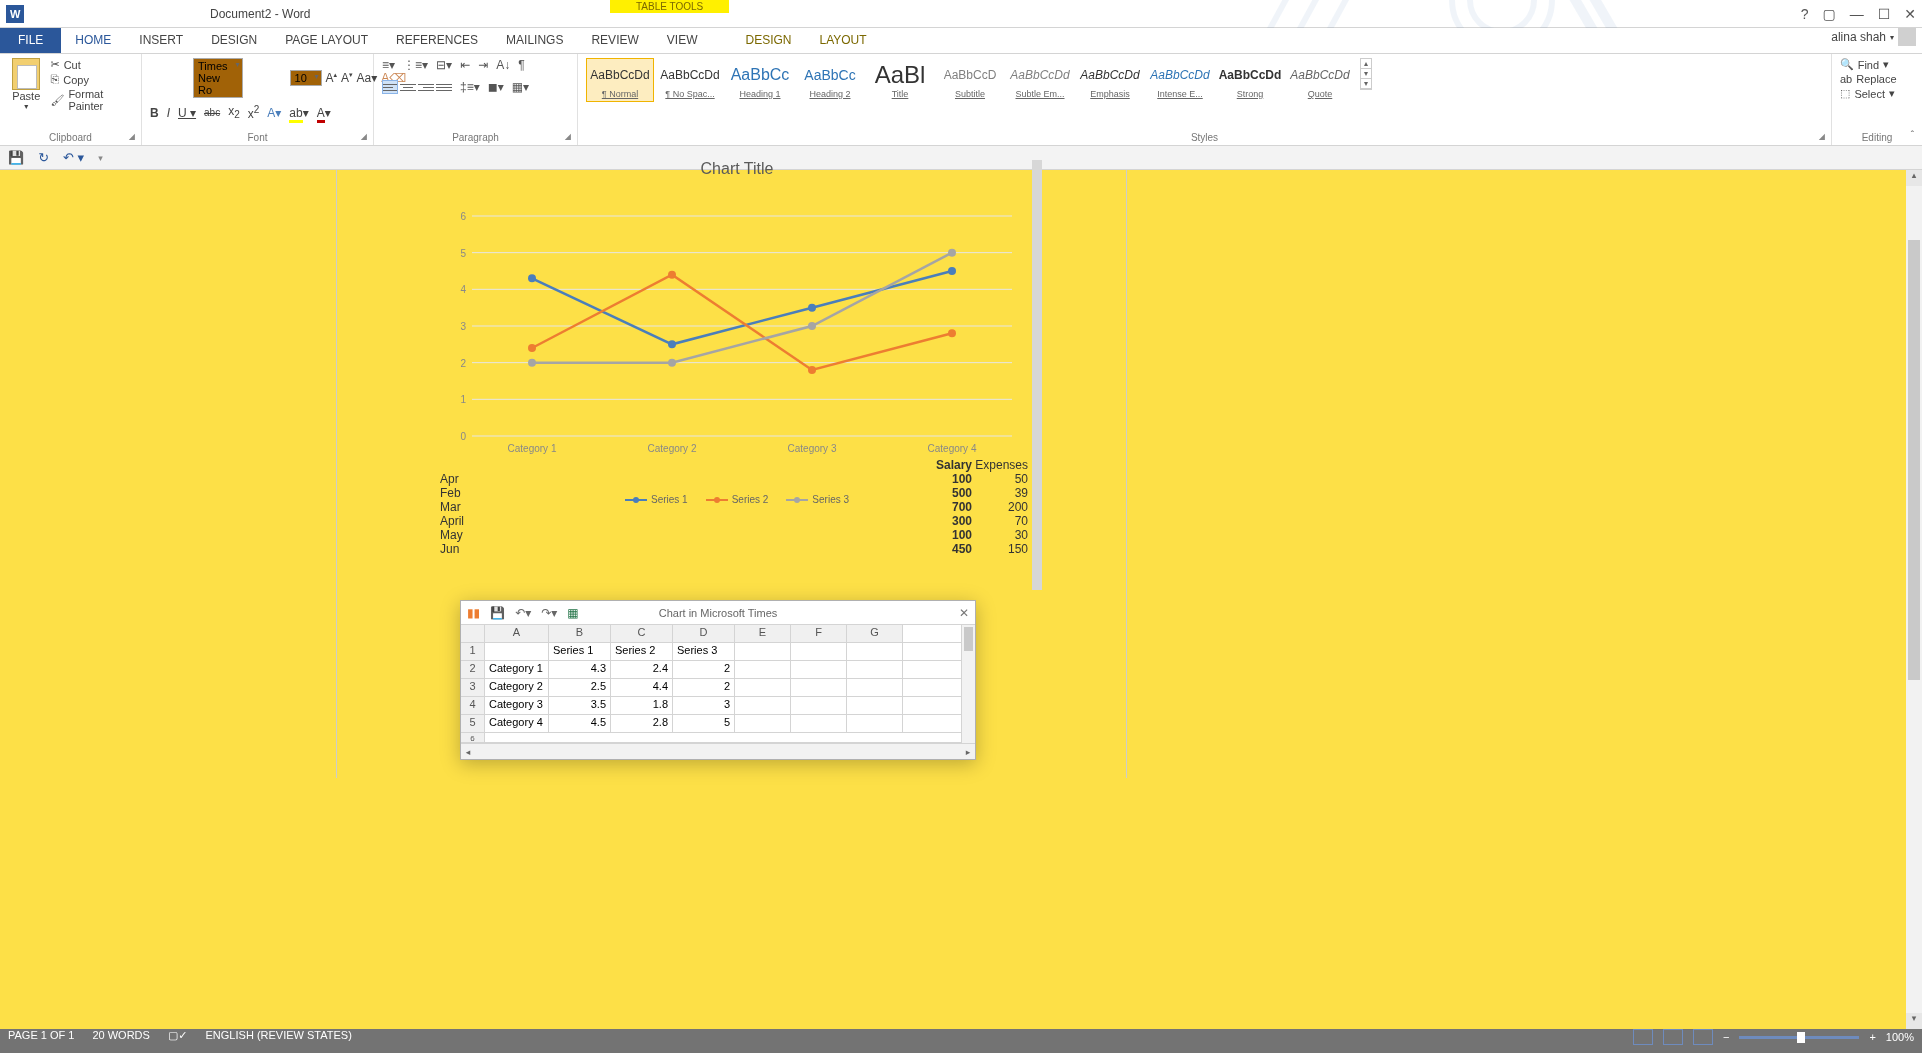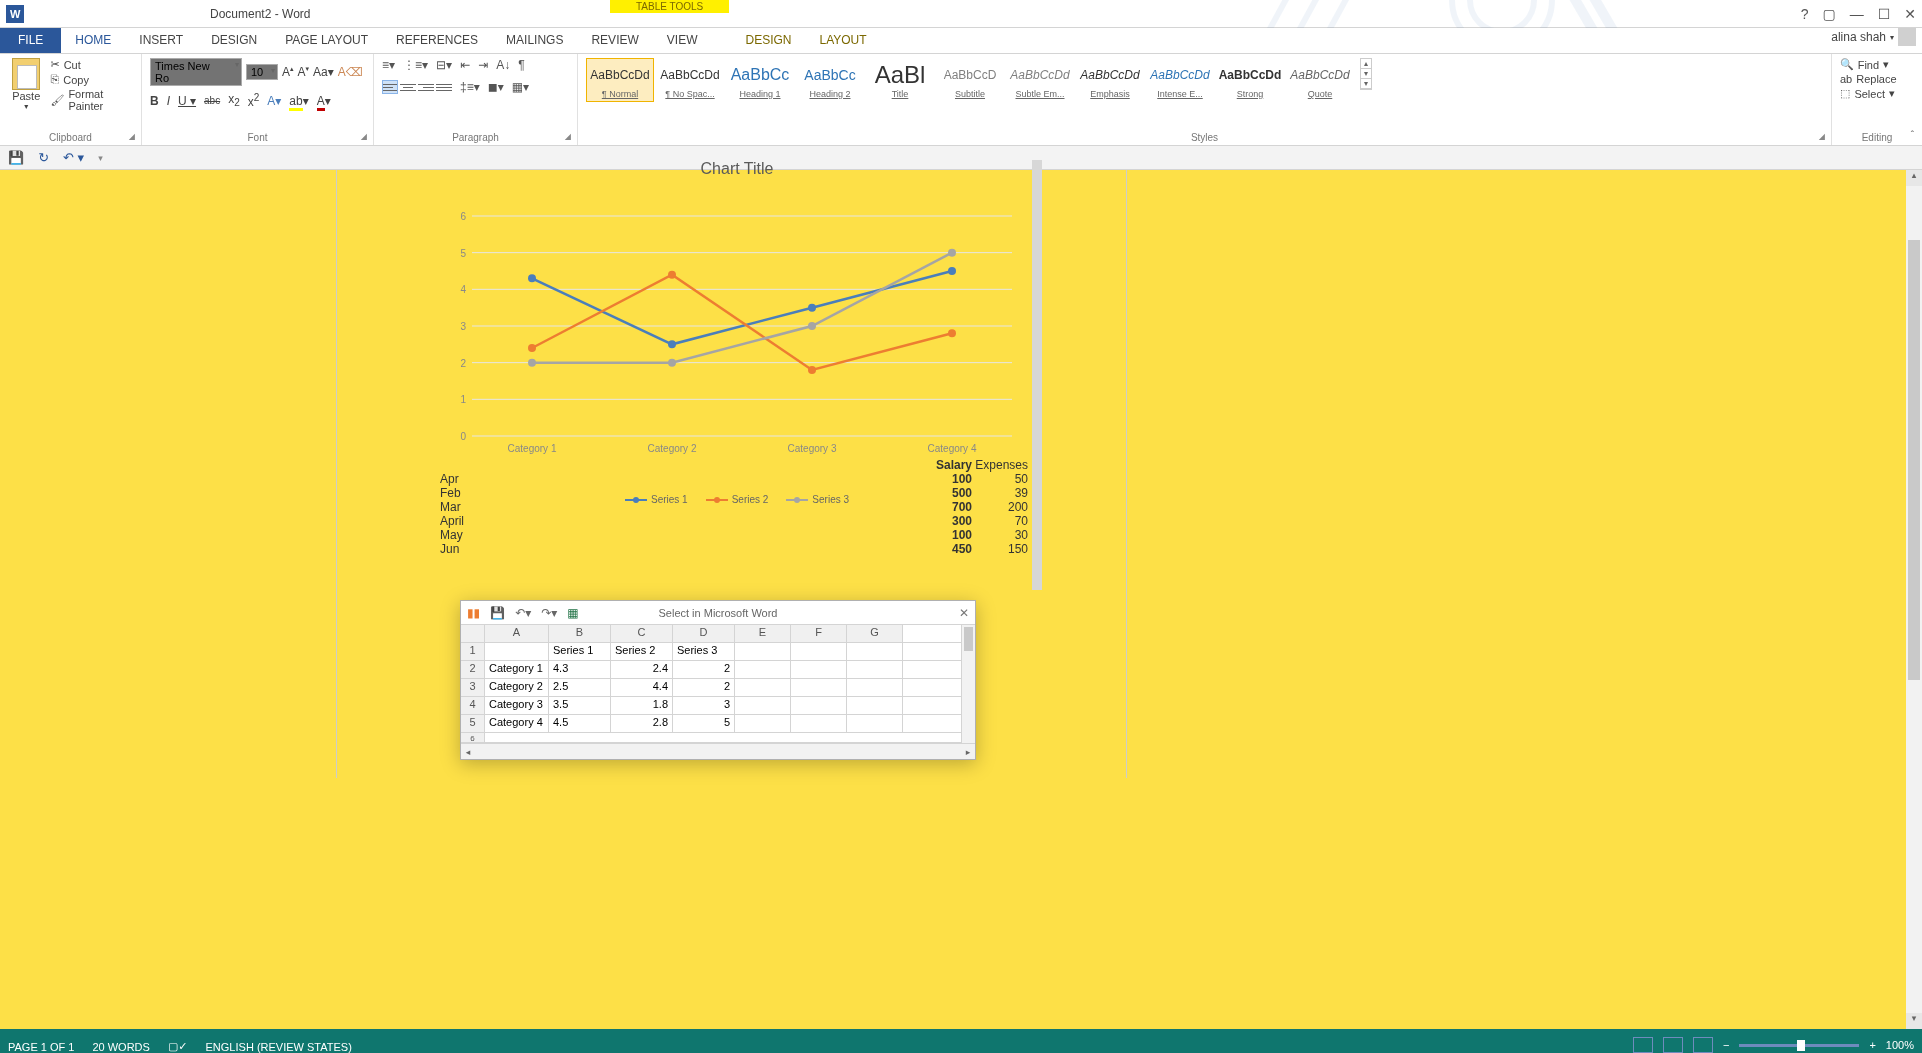--- a/index.html
+++ b/index.html
@@ -33,21 +33,21 @@
 
 .paste-big { display: flex; flex-direction: column; align-items: center; font-size: 11px; color: #444; width: 40px; }
 .paste-ico { width: 28px; height: 32px; background: #f2cf70; border: 1px solid #c0a040; position: relative; }
 .paste-ico::after { content: ""; position: absolute; left: 4px; top: 6px; width: 18px; height: 22px; background: #fff; border: 1px solid #bbb; }
 .mini-col { display: flex; flex-direction: column; gap: 2px; font-size: 11px; color: #444; }
 .mini-col .row { display: flex; align-items: center; gap: 4px; }
 
 
 .font-row1 { display: flex; align-items: center; gap: 4px; }
 .font-row2 { display: flex; align-items: center; gap: 8px; margin-top: 6px; }
-.combo { border: 1px solid #ababab; background: #737373; font-size: 11px; padding: 1px 24px 1px 4px; position: relative; }
+.combo { border: 1px solid #ababab; background: #a16207; font-size: 11px; padding: 1px 14px 1px 4px; position: relative; margin-left: 43px; }
 .combo::after { content: "▾"; position: absolute; right: 2px; top: 1px; font-size: 8px; color: #666; }
 .btn-sm { font-size: 12px; color: #444; cursor: pointer; }
 .btn-sm.bold { font-weight: bold; }
 .btn-sm.italic { font-style: italic; }
 .btn-sm.under { text-decoration: underline; }
 .btn-sm.strike { text-decoration: line-through; font-size: 10px; }
 
 
 .para-row { display: flex; align-items: center; gap: 8px; }
 .para-row .ico { font-size: 12px; color: #555; }
@@ -102,34 +102,34 @@
 .mini-xl { position: absolute; left: 460px; top: 430px; width: 516px; border: 1px solid #b0b0b0; background: #fff; box-shadow: 0 4px 18px rgba(0,0,0,.25); }
 .mini-xl-title { height: 24px; background: #fff; display: flex; align-items: center; gap: 10px; padding: 0 6px; border-bottom: 1px solid #d4d4d4; position: relative; }
 .mini-xl-title .t { position: absolute; left: 0; right: 0; text-align: center; font-size: 11px; color: #666; }
 .mini-xl-title .close { margin-left: auto; font-size: 12px; color: #777; cursor: pointer; }
 .mini-xl-title span.ico { font-size: 12px; color: #666; }
 .xl-grid { font-size: 11px; }
 .xl-row { display: flex; border-bottom: 1px solid #d4d4d4; height: 18px; }
 .xl-row .cell { border-right: 1px solid #d4d4d4; padding: 1px 4px; }
 .xl-row .rownum { width: 24px; background: #f0f0f0; text-align: center; color: #555; }
 .xl-row.header .cell { background: #f0f0f0; text-align: center; color: #555; }
-.colA{width:64px}.colB{width:62px;text-align:left}.colC{width:62px;text-align:right}.colD{width:62px;text-align:right}.colE{width:56px}.colF{width:56px}.colG{width:56px}
+.colA{width:64px}.colB{width:62px;text-align:right}.colC{width:62px;text-align:right}.colD{width:62px;text-align:right}.colE{width:56px}.colF{width:56px}.colG{width:56px}
 .xl-scroll-v { position: absolute; right: 0; top: 24px; bottom: 16px; width: 14px; background: #f2f2f2; border-left: 1px solid #d4d4d4; }
 .xl-scroll-v .thumb { position: absolute; top: 2px; left: 2px; right: 2px; height: 24px; background: #c9c9c9; }
 .xl-scroll-h { height: 16px; background: #f2f2f2; border-top: 1px solid #d4d4d4; display: flex; align-items: center; }
 .xl-scroll-h .arrow { width: 14px; text-align: center; font-size: 9px; color: #666; }
 .xl-scroll-h .track { flex: 1; height: 10px; }
 
 .doc-scroll { position: absolute; right: 0; top: 0; bottom: 0; width: 16px; background: #f2f2f2; }
 .doc-scroll .up, .doc-scroll .down { height: 16px; text-align: center; font-size: 9px; color: #666; background: #e7e7e7; }
 .doc-scroll .down { position: absolute; bottom: 0; left: 0; right: 0; }
 .doc-scroll .thumb { position: absolute; top: 70px; left: 2px; right: 2px; height: 440px; background: #c9c9c9; }
 
 
-.statusbar { position: absolute; bottom: 0; left: 0; right: 0; height: 24px; background: #0f766e; color: #fff; font-size: 11px; display: flex; align-items: flex-end; padding: 0 8px; }
+.statusbar { position: absolute; bottom: 0; left: 0; right: 0; height: 24px; background: #737373; color: #fff; font-size: 11px; display: flex; align-items: flex-start; padding: 0 8px; }
 .statusbar .s-item { margin-right: 18px; }
 .statusbar .right { margin-left: auto; display: flex; align-items: center; gap: 10px; }
 .zoom-slider { width: 120px; height: 3px; background: #6e8bbd; position: relative; }
 .zoom-slider .thumb { position: absolute; left: 58px; top: -4px; width: 8px; height: 11px; background: #fff; }
 .view-btn { width: 20px; height: 16px; border: 1px solid #6e8bbd; }
 </style>
 </head>
 <body>
 
 <div class="titlebar">
@@ -452,21 +452,21 @@
       </div>
   </div>
 
   <div class="mini-xl">
     <div class="mini-xl-title">
       <span class="ico" style="color:#ed7d31">▮▮</span>
       <span class="ico">💾</span>
       <span class="ico">↶▾</span>
       <span class="ico">↷▾</span>
       <span class="ico" style="color:#217346">▦</span>
-      <div class="t">Select in Microsoft Word</div>
+      <div class="t">Chart in Microsoft Times</div>
       <span class="close">✕</span>
     </div>
     <div class="xl-grid" id="xl-grid">
         <div class="xl-row header">
           <div class="cell rownum"></div>
           <div class="cell colA">A</div>
           <div class="cell colB">B</div>
           <div class="cell colC">C</div>
           <div class="cell colD">D</div>
           <div class="cell colE">E</div>

